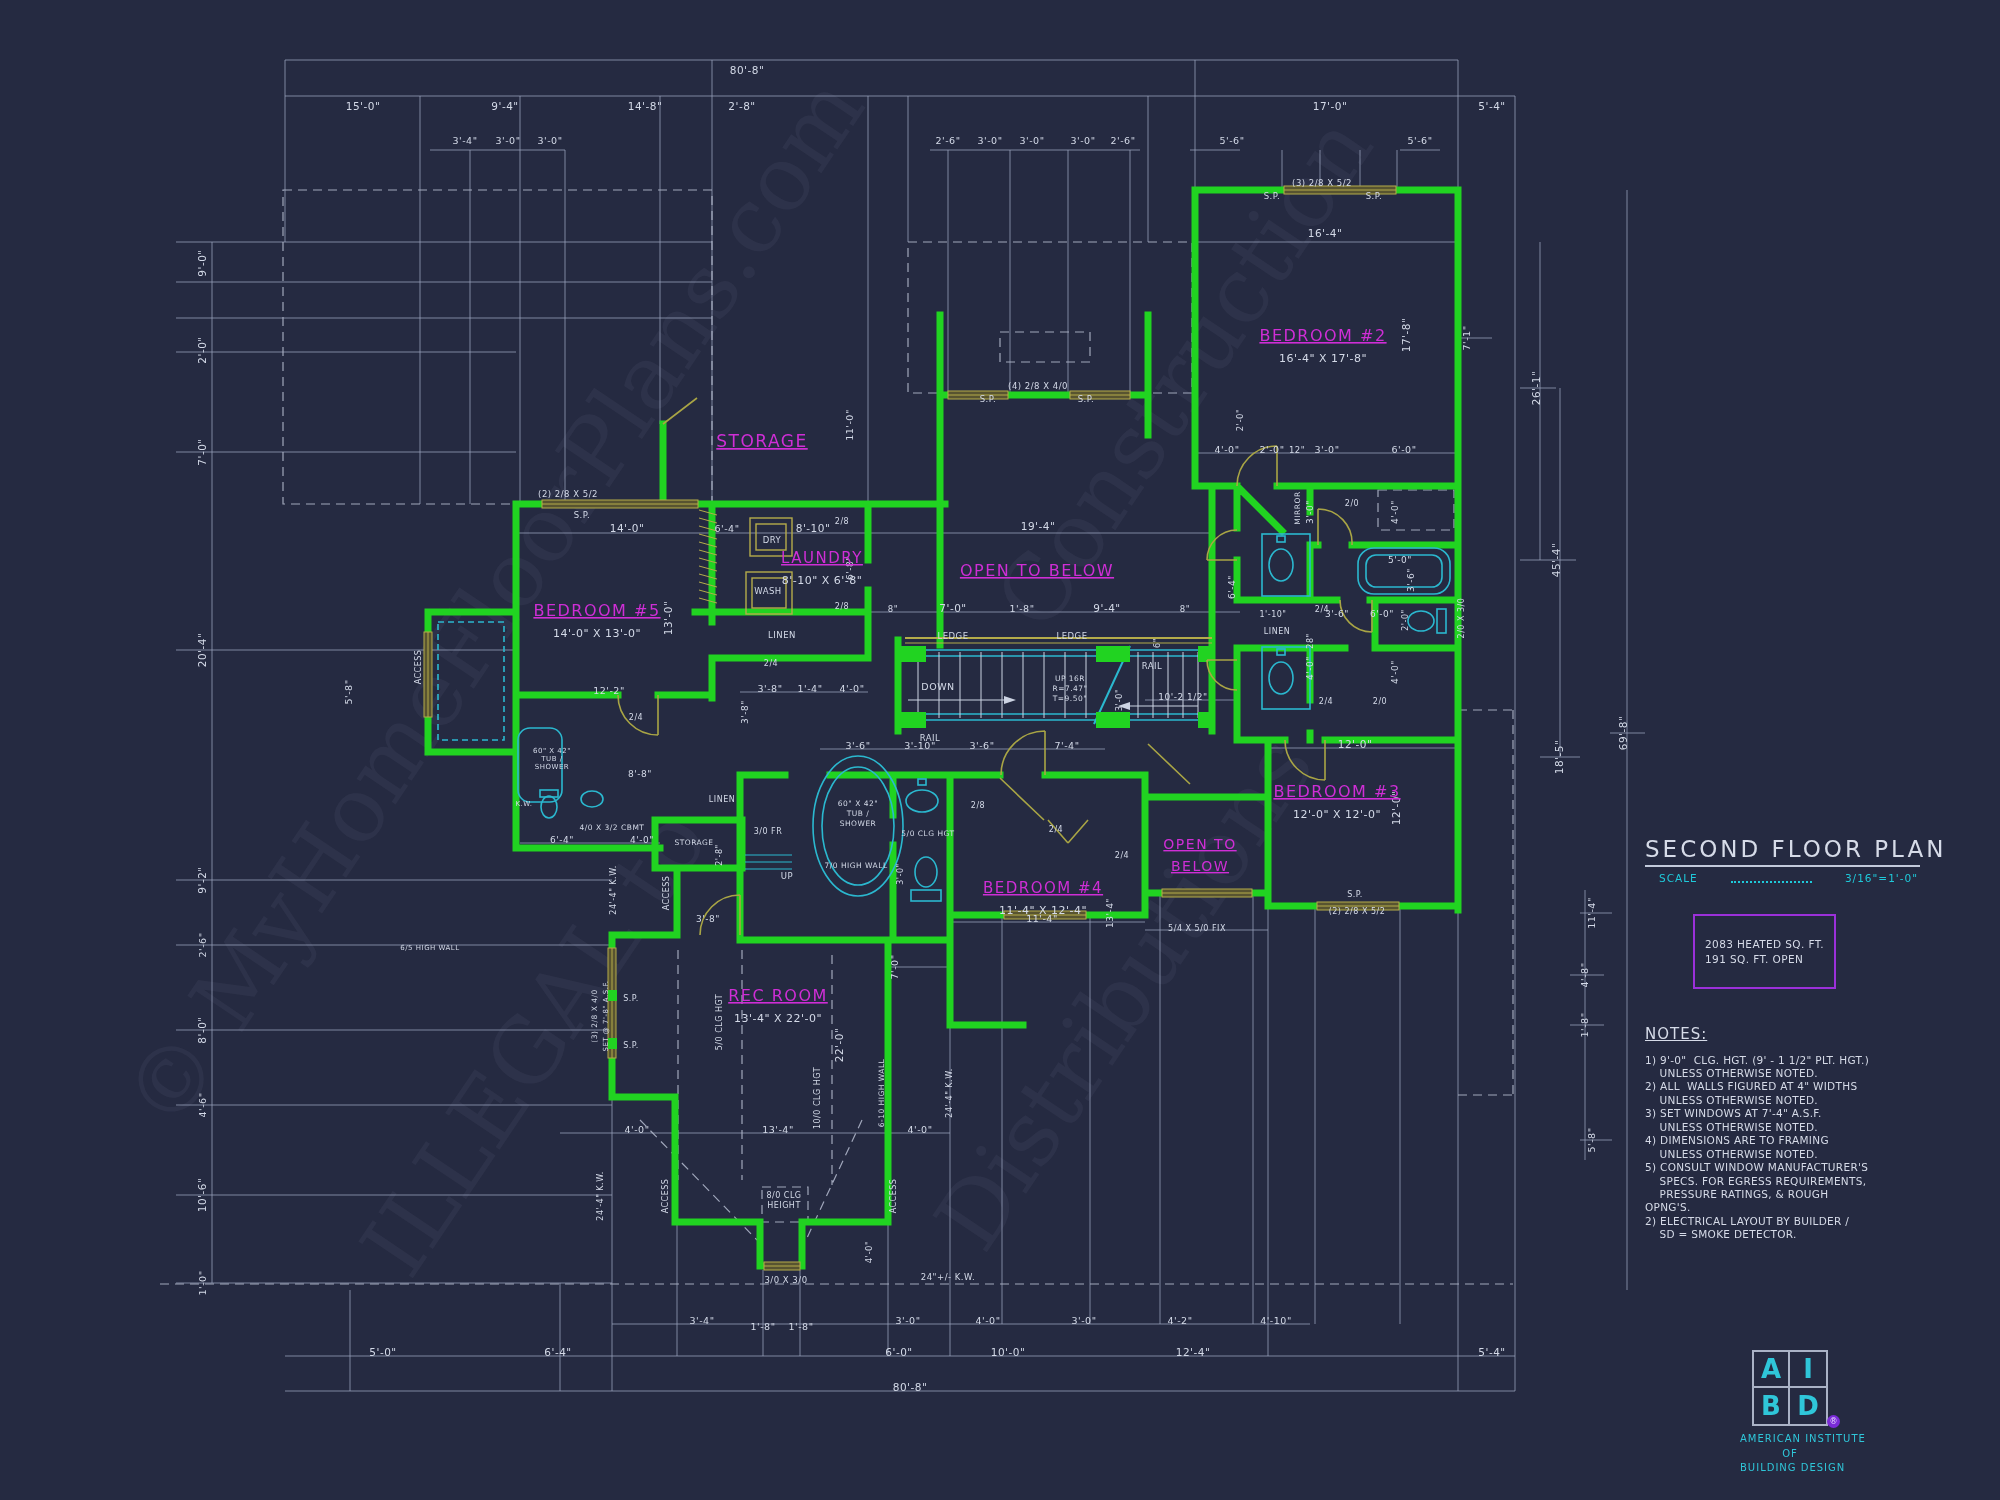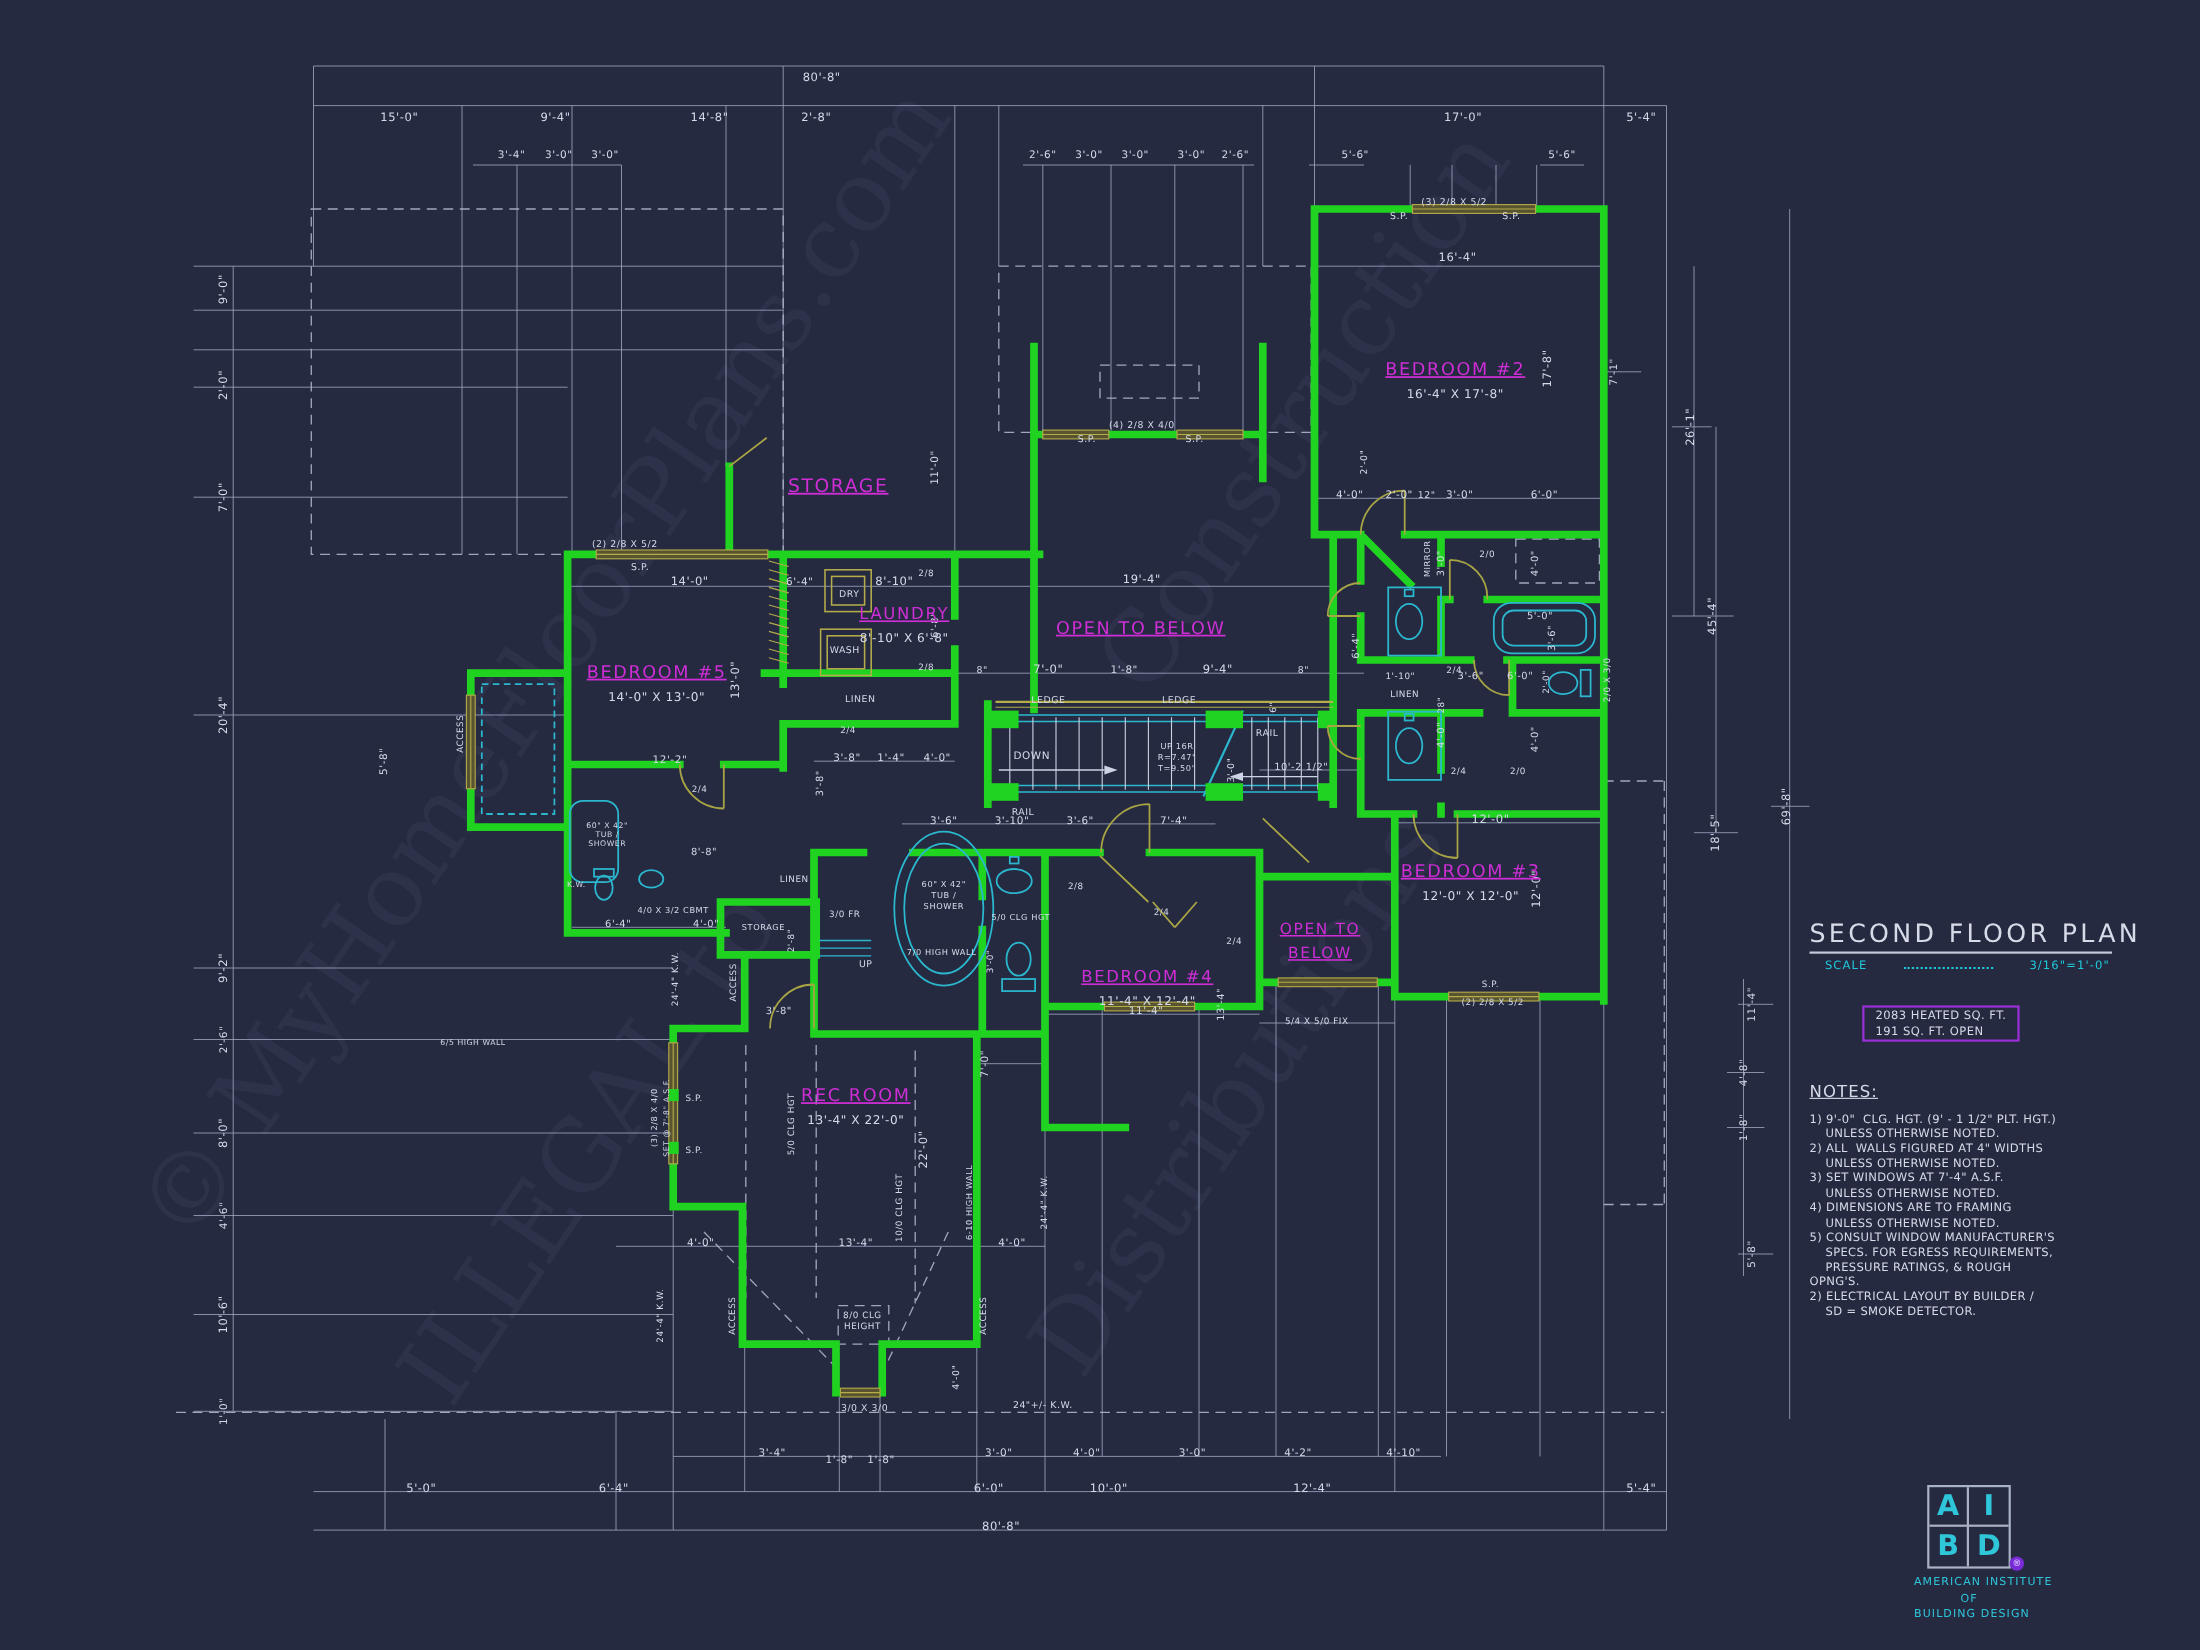--- a/index.html
+++ b/index.html
@@ -3,24 +3,24 @@
 <meta charset="utf-8">
 <style>
   html,body{margin:0;padding:0;background:#252a41;}
   .sheet{position:relative;width:2000px;height:1500px;background:#252a41;overflow:hidden;
          font-family:"DejaVu Sans",sans-serif;}
   #plan-svg{position:absolute;left:0;top:0;}
   
   .titleblock{position:absolute;left:1645px;top:836px;width:275px;color:#d6dbe8;}
   .tb-title{font-size:23px;letter-spacing:3px;font-weight:normal;margin:0;
             border-bottom:2px solid #c3cadb;padding-bottom:3px;white-space:nowrap;}
-  .scaleline{display:flex;align-items:flex-start;color:#1fc9da;font-size:10.5px;
+  .scaleline{display:flex;align-items:center;color:#1fc9da;font-size:10.5px;
              letter-spacing:1px;margin:5px 2px 0 14px;gap:28px;}
   .leader{flex:1;border-bottom:2px dotted #1fc9da;margin:0 5px;height:7px;}
-  .areabox{display:inline-block;border:2px solid #9b30d9;padding:0 10px;
+  .areabox{display:inline-block;border:2px solid #9b30d9;padding:21px 10px;
            margin:30px 0 0 48px;font-size:10.5px;line-height:1.4;letter-spacing:.4px;}
   .notes{margin-top:36px;font-size:10.5px;line-height:1.28;letter-spacing:.3px;width:230px;}
   .notes-h{font-size:15px;text-decoration:underline;margin:0 0 9px 0;letter-spacing:1px;}
   .note-line{white-space:pre-wrap;}
   
   .logo{position:absolute;left:1740px;top:1350px;width:100px;text-align:center;}
   .logo-box{width:72px;height:72px;border:2px solid #aab2c6;margin:0 auto;position:relative;
             display:grid;grid-template-columns:1fr 1fr;grid-template-rows:1fr 1fr;}
   .lg{display:flex;align-items:center;justify-content:center;color:#2fc6d9;
       font-weight:bold;font-size:26px;font-family:"DejaVu Sans",sans-serif;}

